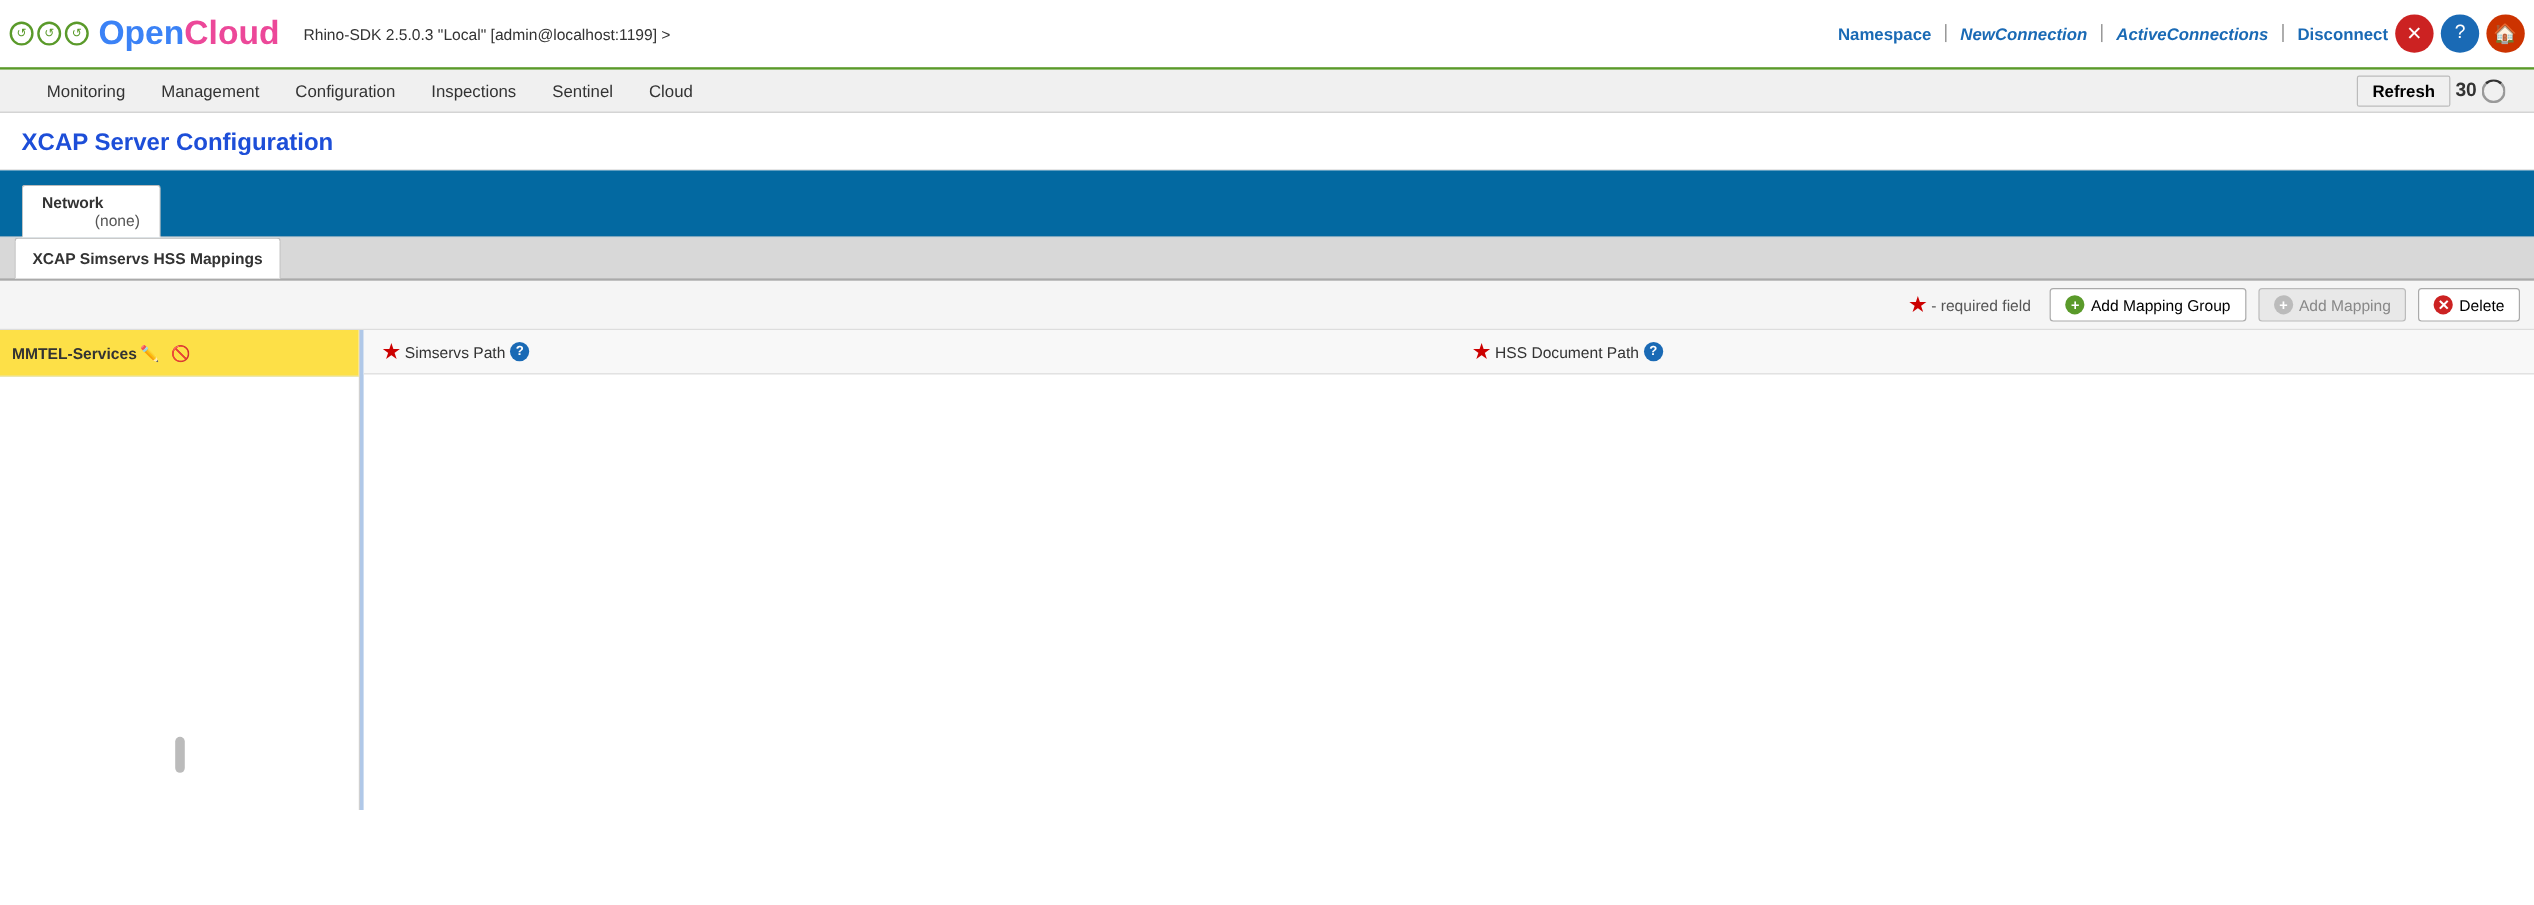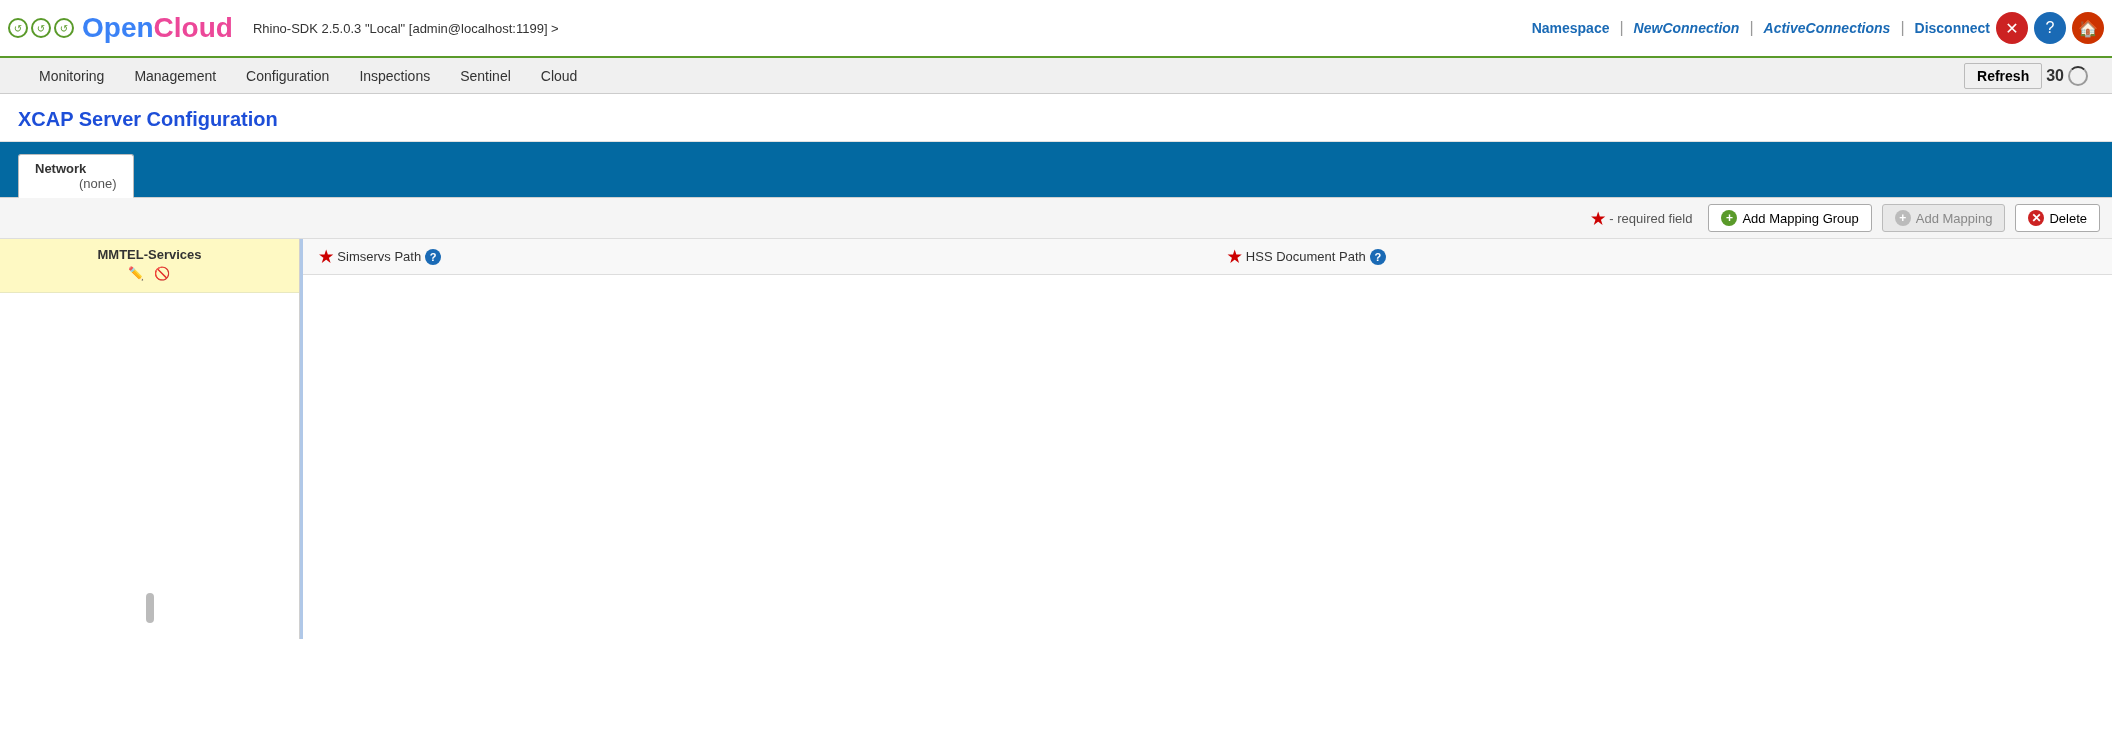--- a/index.html
+++ b/index.html
@@ -223,24 +223,23 @@
       border-right: 1px solid #d0d0d0;
       background: #fff;
       padding: 0;
       overflow-y: auto;
     }
     .mapping-group-item {
       display: flex;
       align-items: center;
       justify-content: flex-start;
       padding: 8px 10px;
-      background: #fef9c3;
+      background: #fde047;
       border-bottom: 1px solid #e8e8c0;
       cursor: pointer;
-      flex-direction: column;
     }
     .mapping-group-item .item-name {
       font-size: 13px; color: #333; font-weight: bold;
     }
     .mapping-group-item .item-actions {
       display: flex; gap: 4px; align-items: center;
     }
     .small-icon-btn {
       width: 22px; height: 22px; cursor: pointer;
       display: inline-flex; align-items: center; justify-content: center; font-size: 13px;
@@ -336,20 +335,23 @@
 </div>
 
 <div id="network-tab-area">
   <div class="network-tab">
     <span class="tab-name">Network</span>
     <span class="tab-val">(none)</span>
   </div>
 </div>
 
 <div id="xcap-section">
+  <div id="xcap-tab-bar">
+    <div class="xcap-tab">XCAP Simservs HSS Mappings</div>
+  </div>
 
   <div id="action-bar">
     <div class="required-field-label">
       <span class="red-star">★</span>
       <span>- required field</span>
     </div>
     <button class="action-btn green-plus">
       <span class="btn-icon-green">+</span>
       <span>Add Mapping Group</span>
     </button>

